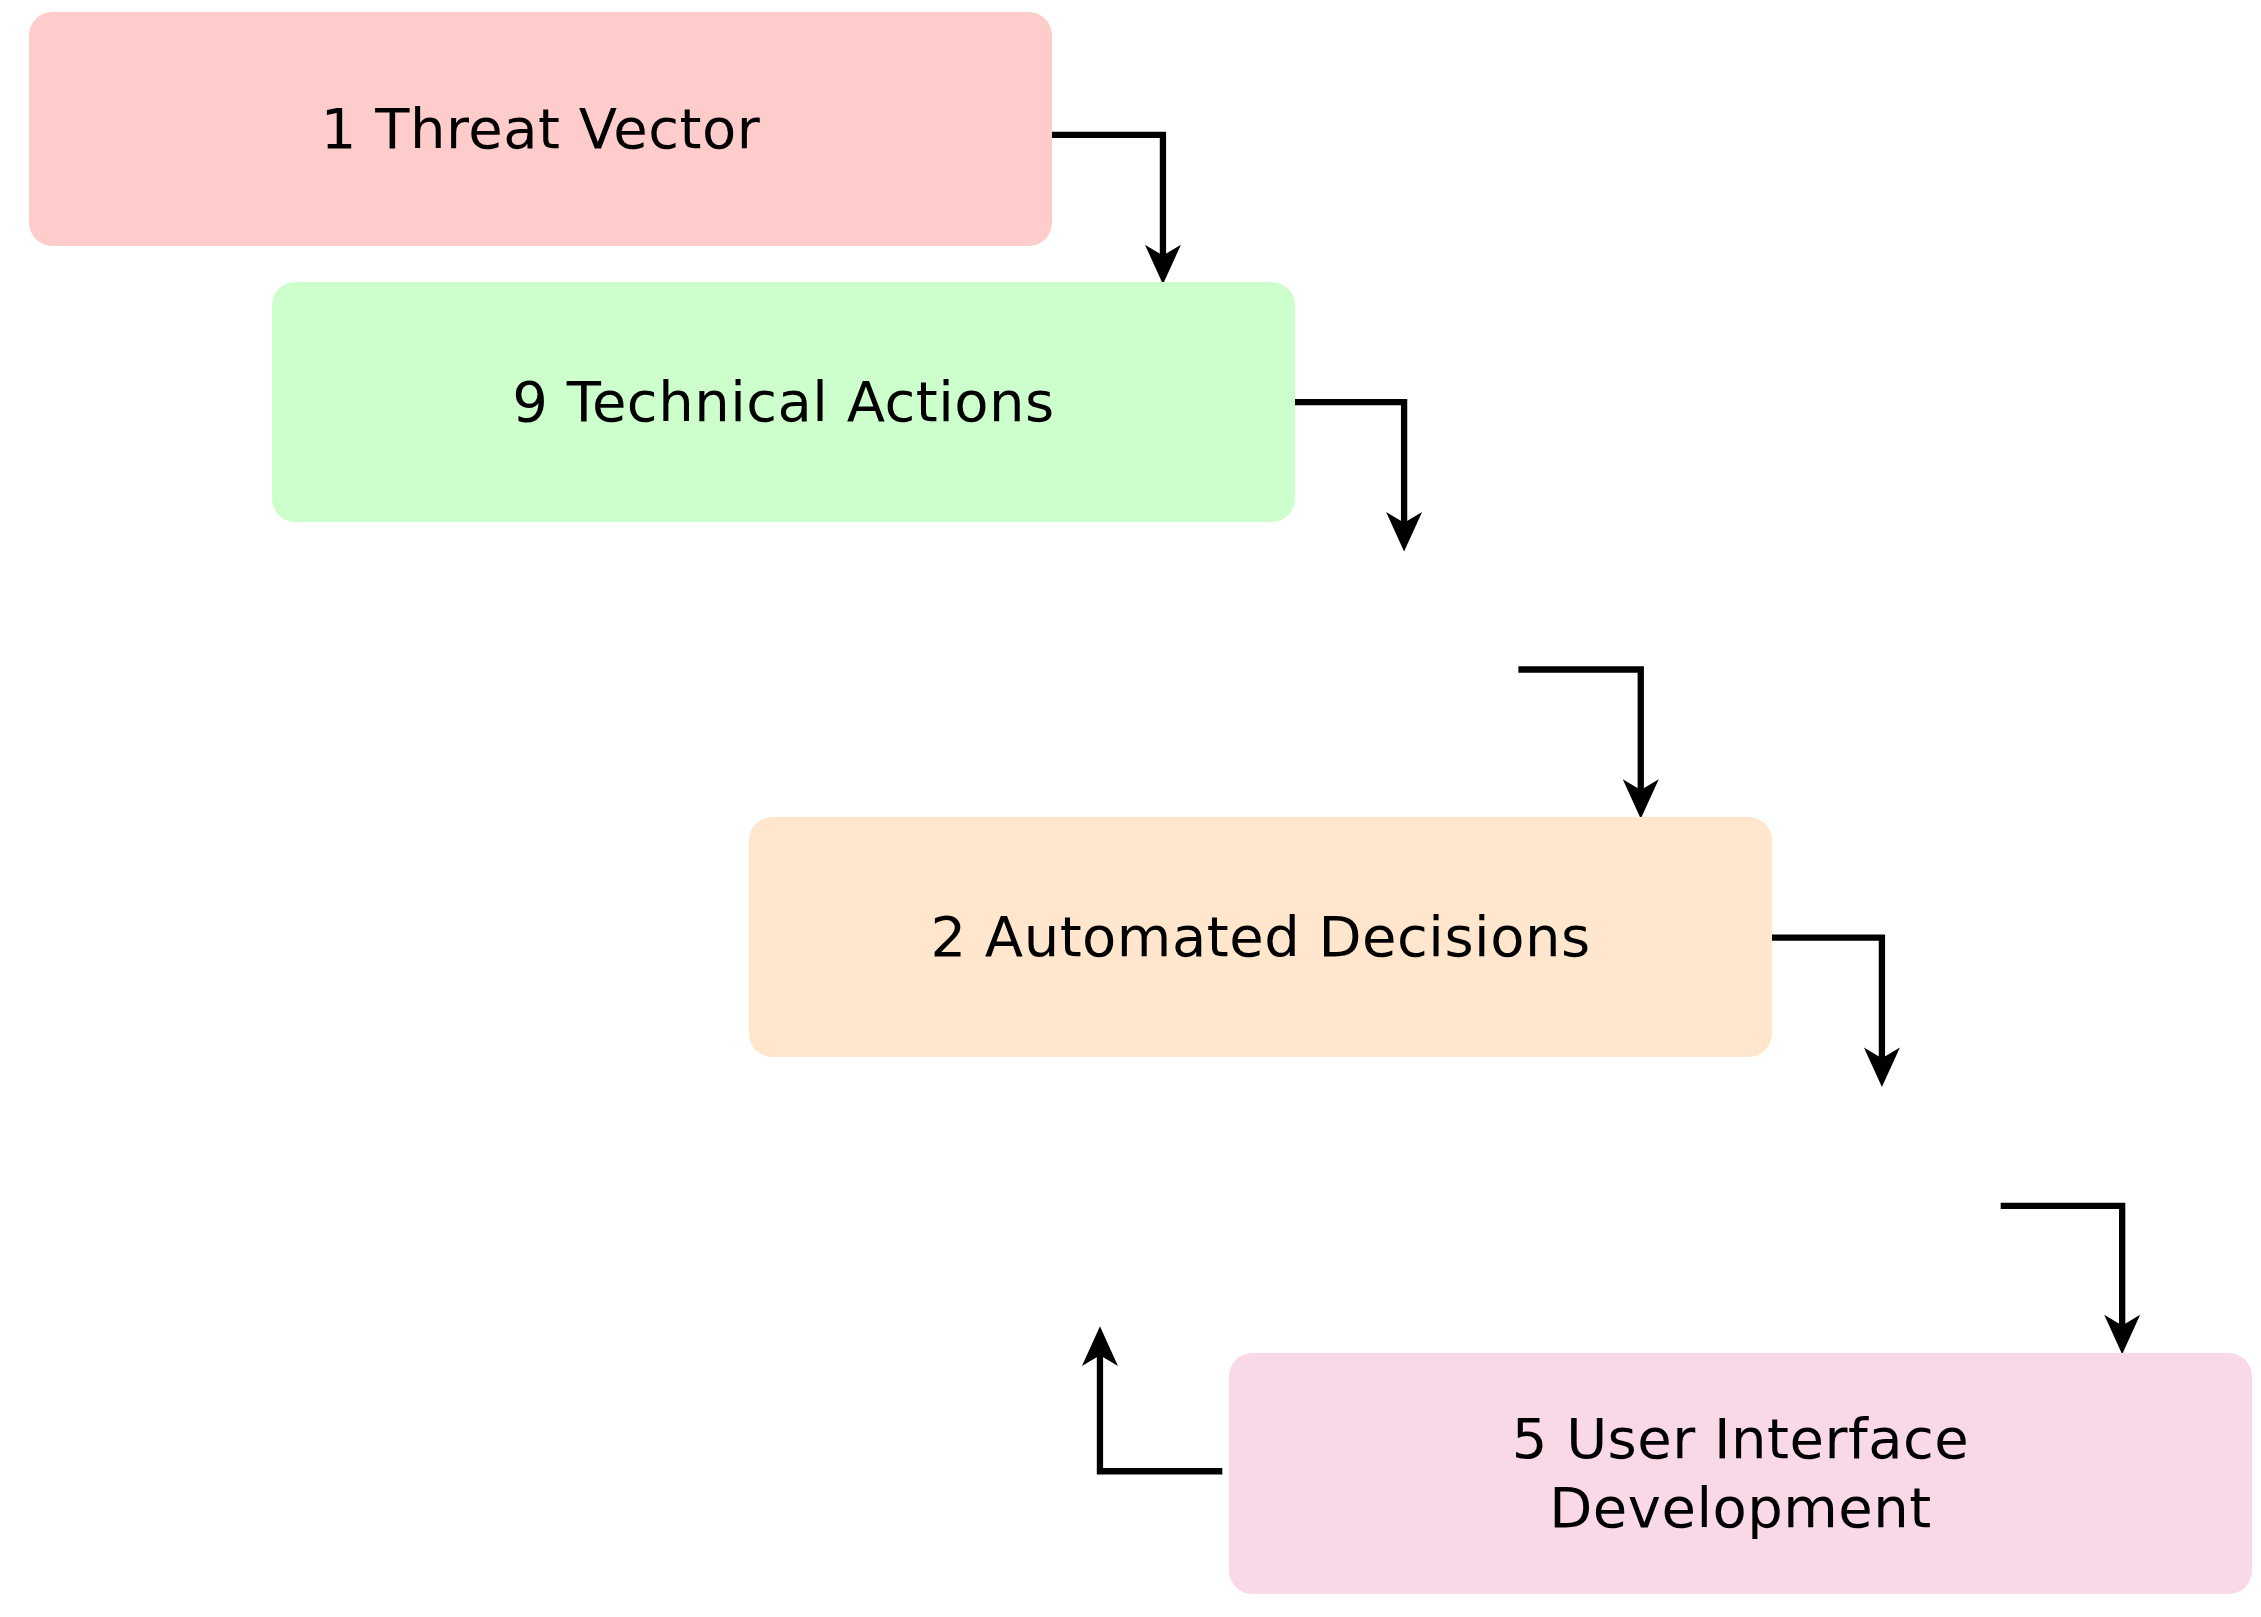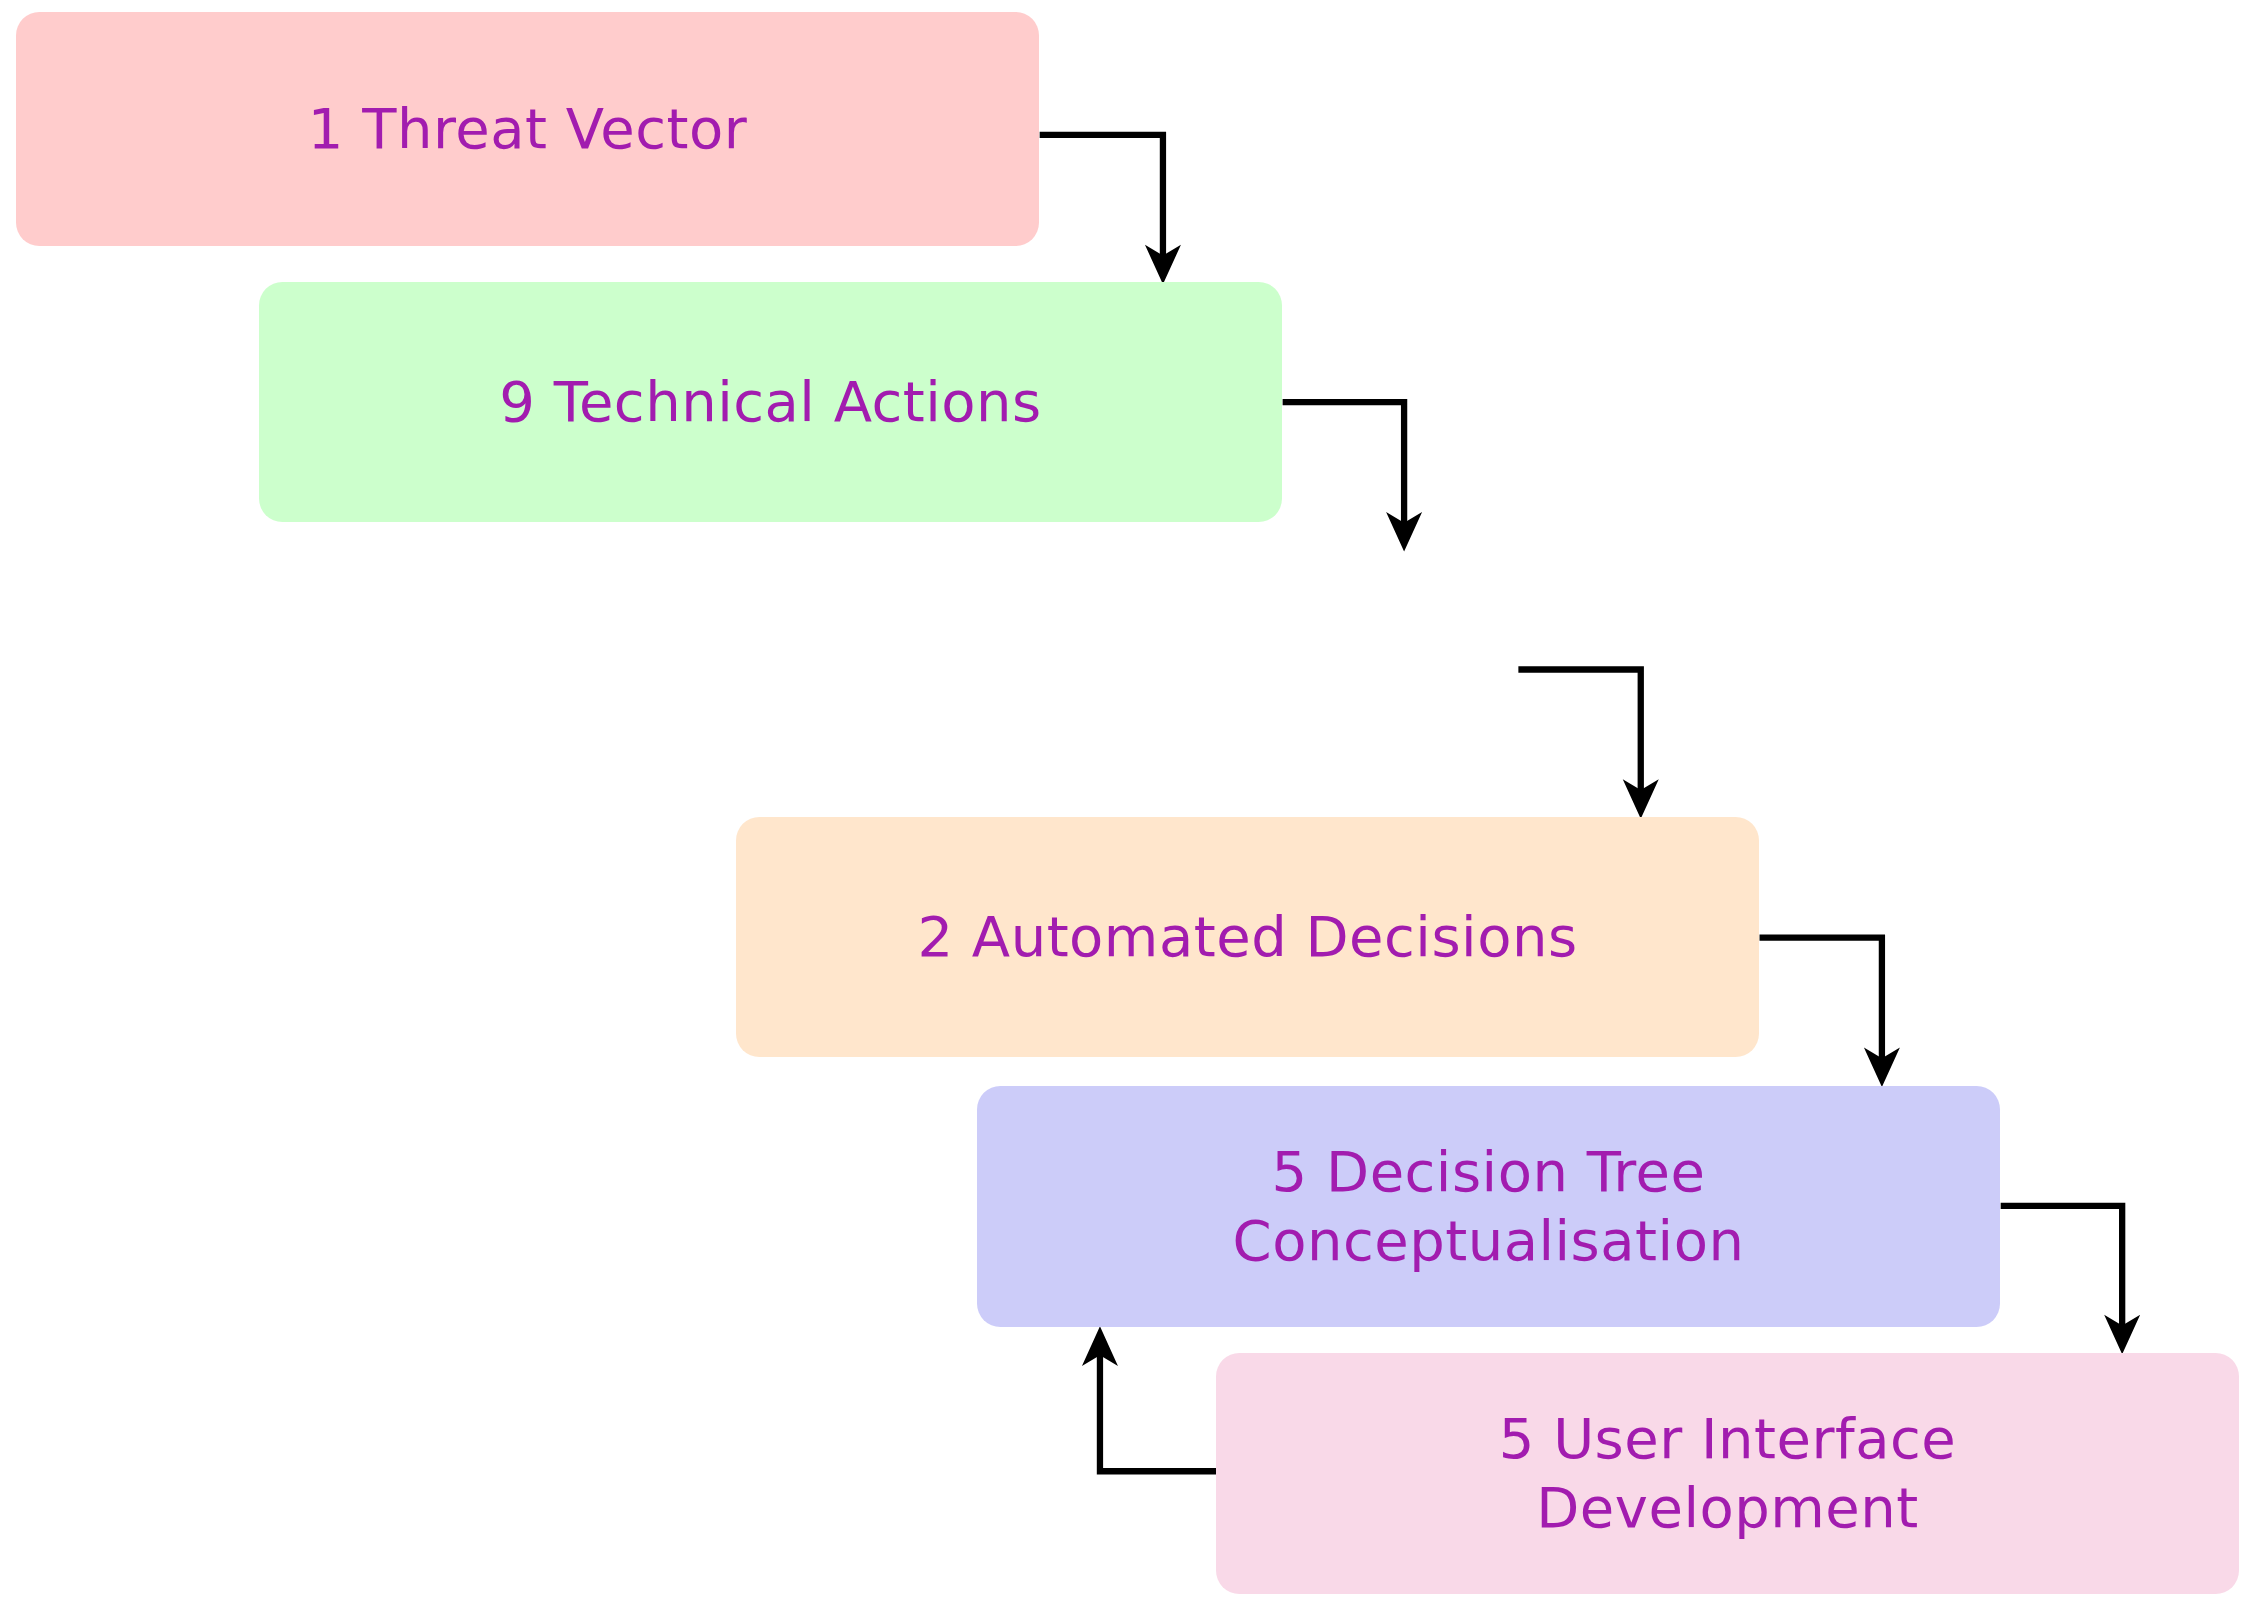--- a/index.html
+++ b/index.html
@@ -20,28 +20,29 @@
     background: #ffffff;
   }
   .node {
     position: absolute;
     box-sizing: border-box;
     border-radius: 23.4px;
     display: flex;
     align-items: center;
     justify-content: center;
     text-align: center;
-    color: #a21caf;
+    color: #000000;
     font-family: "DejaVu Sans", sans-serif;
     font-size: 56px;
     line-height: 1.22;
     font-weight: 400;
     letter-spacing: 0.5px;
     padding: 0 21.6px;
     white-space: pre-line;
+    margin-left: 13px;
   }
   #edges {
     position: absolute;
     left: 0;
     top: 0;
     width: 2262px;
     height: 1617px;
     pointer-events: none;
   }
   .edge-path {
@@ -94,20 +95,18 @@
     </g>
   </svg>
 
   <div class="node" style="left:16px; top:11.7px; width:1023px; height:234px; background:#ffcccc;">1 Threat Vector</div>
 
   <div class="node" style="left:259px; top:282px; width:1023px; height:240px; background:#ccffcc;">9 Technical Actions</div>
 
 
   <div class="node" style="left:736px; top:817px; width:1023px; height:240px; background:#ffe6cc;">2 Automated Decisions</div>
 
-  <div class="node" style="left:977px; top:1086px; width:1023px; height:241px; background:#ccccf9;">5 Decision Tree
-Conceptualisation</div>
 
   <div class="node" style="left:1216px; top:1353px; width:1023px; height:241px; background:#f9d9e8;">5 User Interface
 Development</div>
 
 </div>
 
 
 </body></html>

